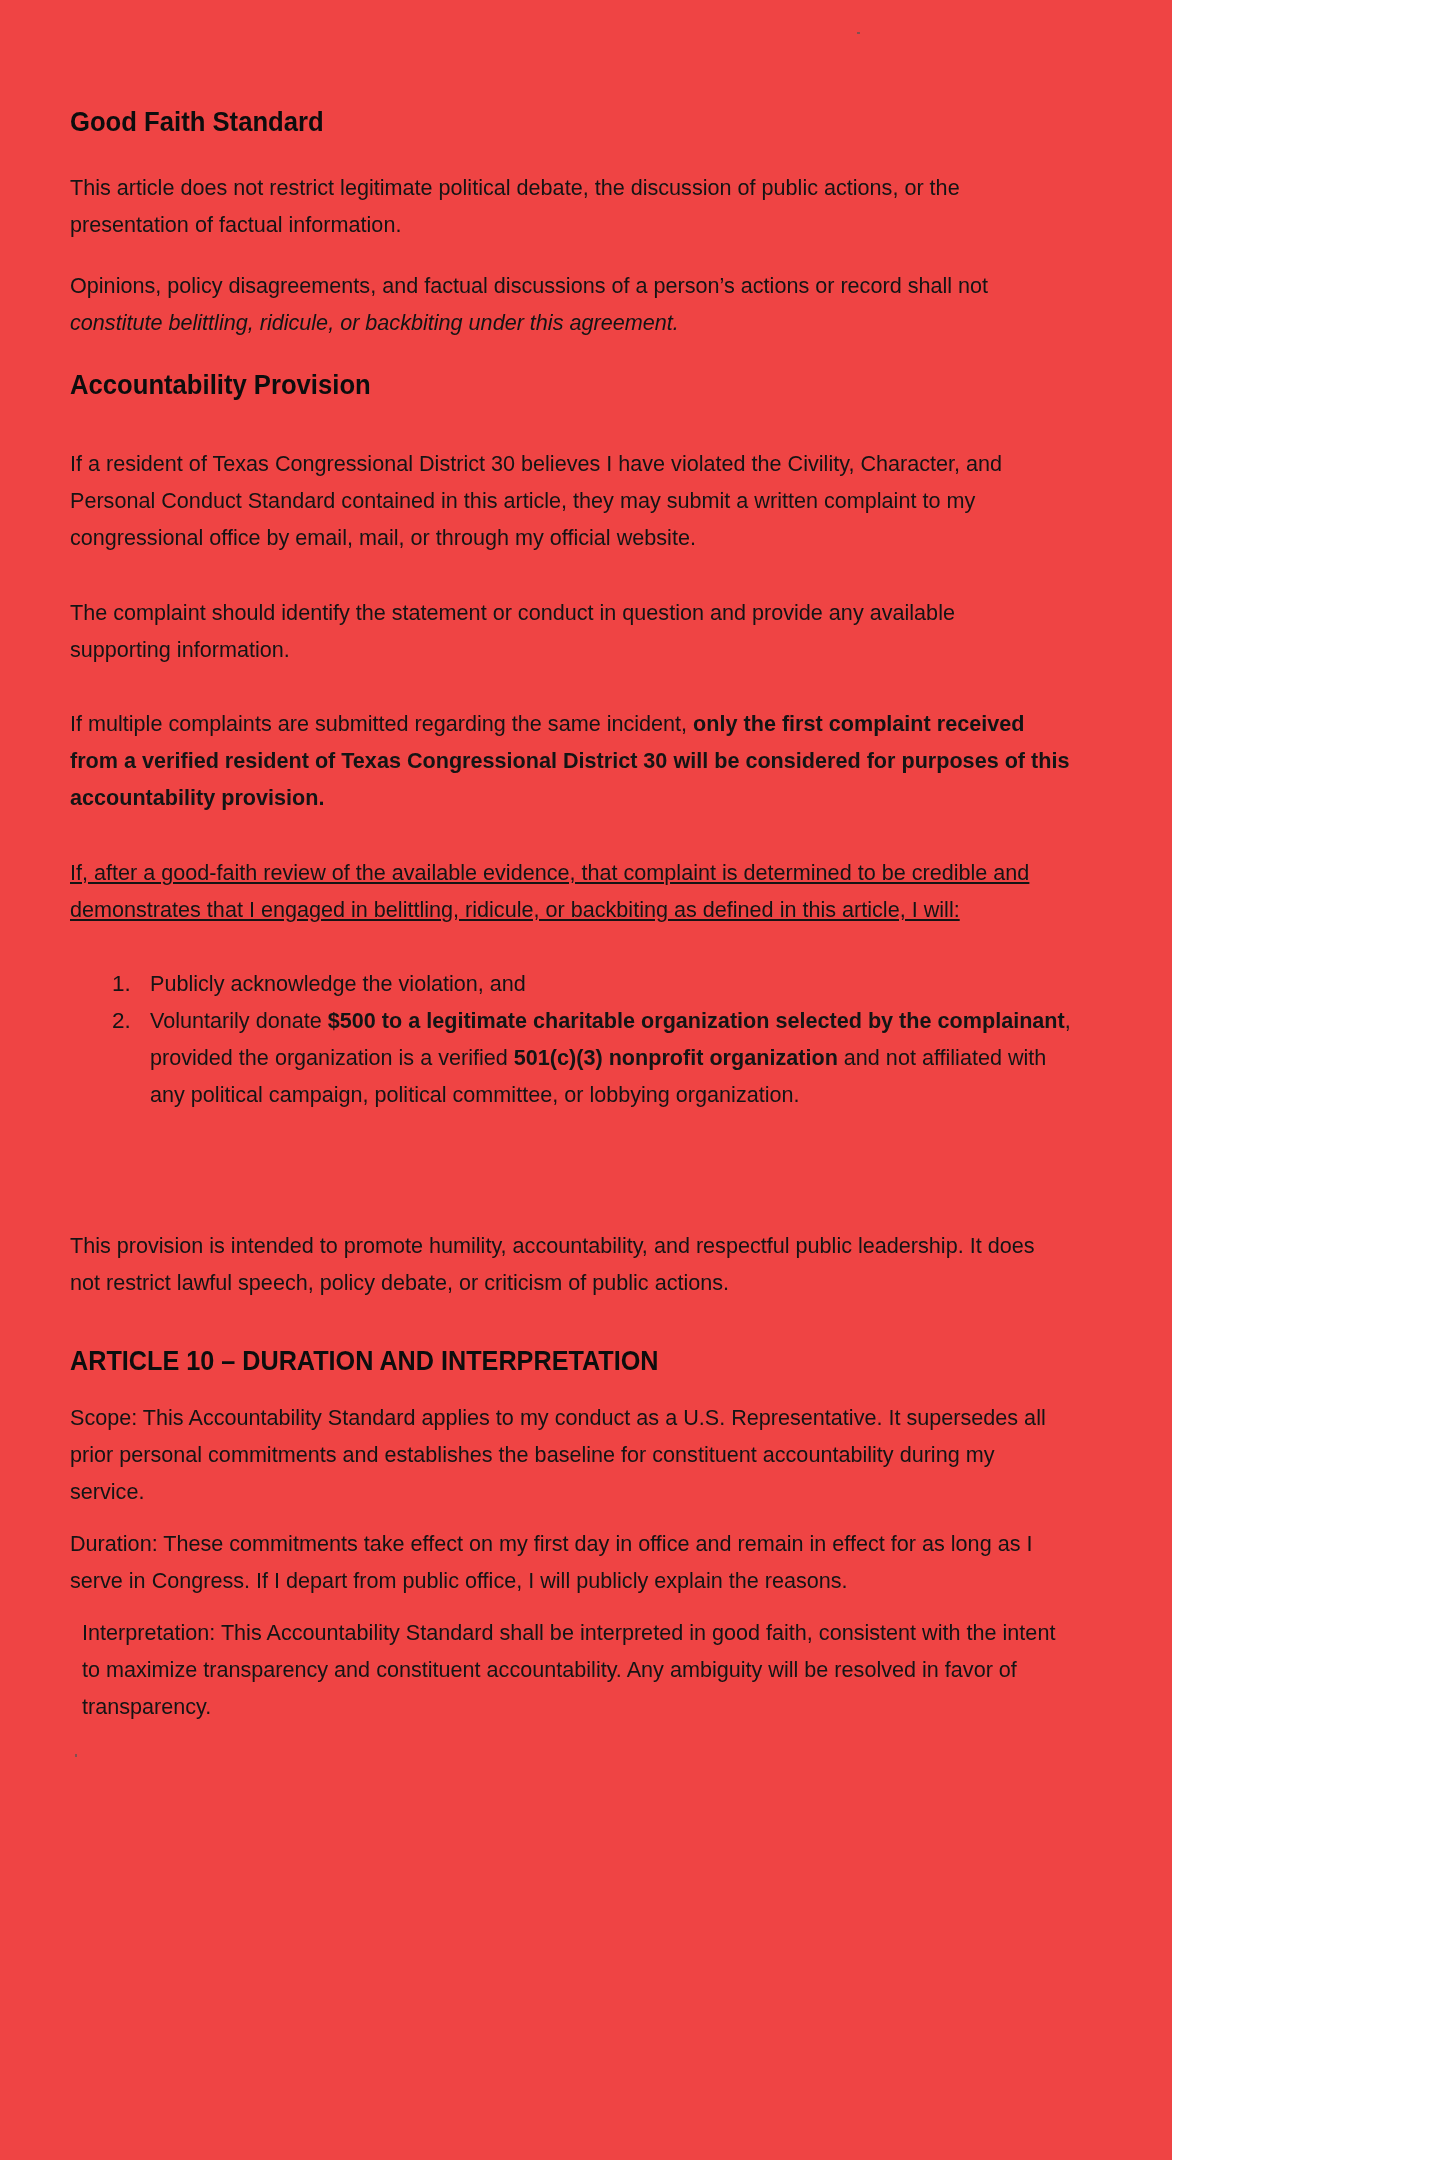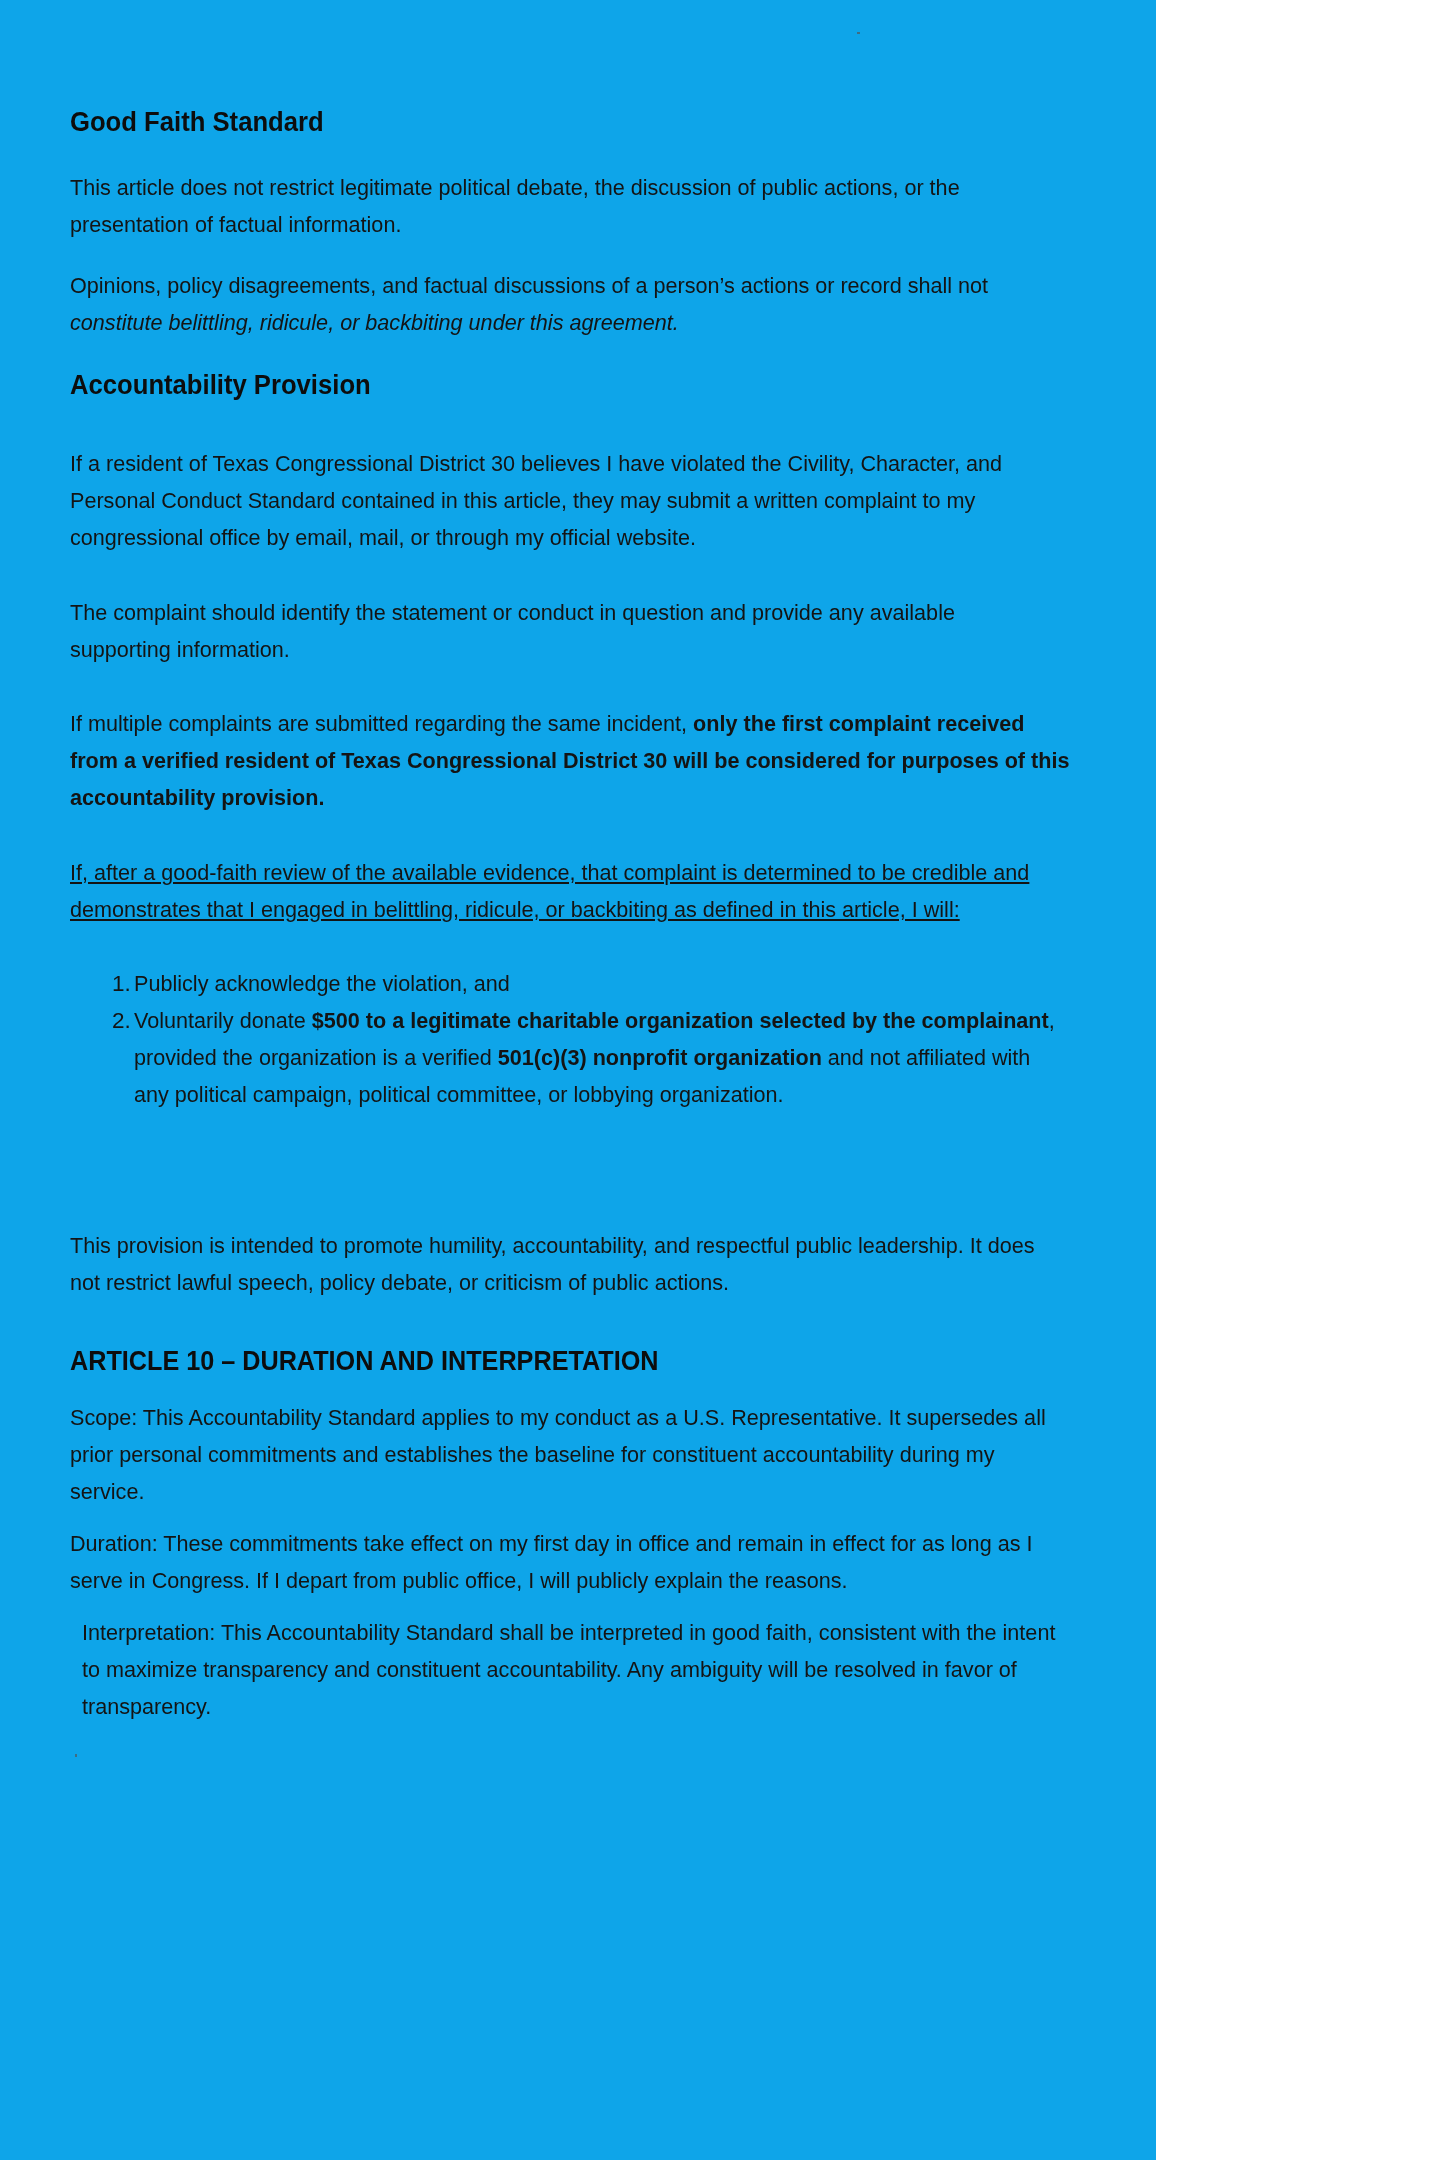--- a/index.html
+++ b/index.html
@@ -1,30 +1,30 @@
 <!DOCTYPE html>
 <html><head>
 <meta charset="utf-8">
 <style>
   html, body { margin: 0; padding: 0; background: #ffffff; }
   body { width: 1440px; height: 2160px; position: relative; overflow: hidden;
          font-family: "Liberation Sans", sans-serif; color: #141414; }
-  .page { position: absolute; left: 0; top: 0; width: 1156px; height: 2160px; background: #0ea5e9; }
+  .page { position: absolute; left: 0; top: 0; width: 1156px; height: 2160px; background: #ef4444; padding-left: 16px; }
   .h { position: absolute; left: 70px; font-weight: bold; font-size: 27px; line-height: 37px;
        white-space: nowrap; color: #0d0d0d; transform: scaleX(0.95); transform-origin: left center; }
   .h.article { font-size: 28px; transform: scaleX(0.9); }
   .block { position: absolute; left: 70px; }
   .line { display: block; height: 37px; line-height: 37px; font-size: 22.5px; white-space: nowrap;
           transform: scaleX(0.96); transform-origin: left center; }
   .seg-b { font-weight: bold; }
   .seg-i { font-style: italic; }
   .list { position: absolute; left: 112px; }
   .li { position: relative; }
   .li-num { position: absolute; left: 0; top: 0; font-size: 22.5px; line-height: 37px; width: 40px; }
-  .li-body { margin-left: 22px; }
+  .li-body { margin-left: 38px; }
   .speck { position: absolute; width: 3px; height: 2px; background: #555; opacity: 0.7; }
 </style>
 </head>
 <body>
 
 <div class="page">
 
   <span class="speck" style="left:857px; top:32px;"></span>
   <span class="speck" style="left:75px; top:1754px; width:2px; height:3px;"></span>
 

